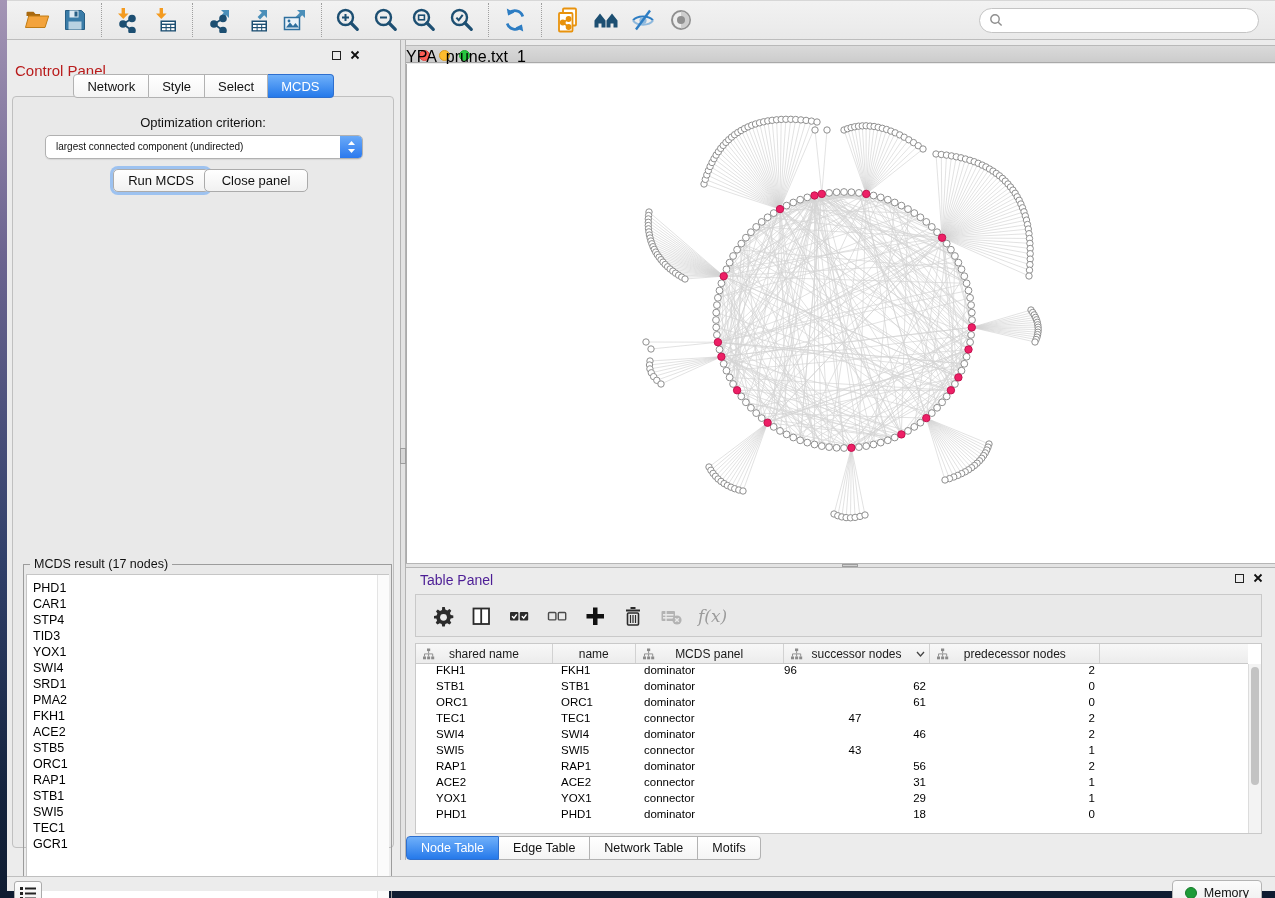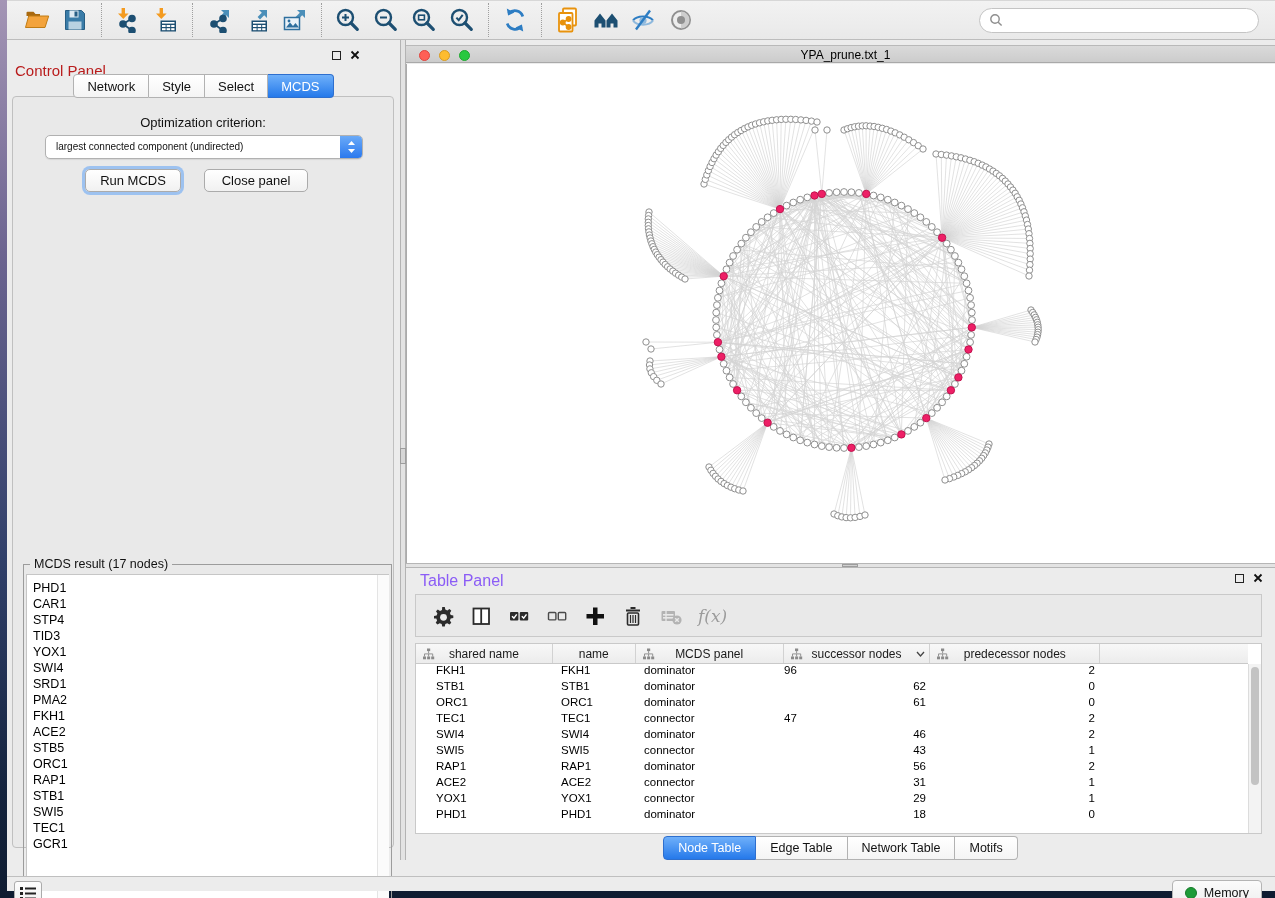--- a/index.html
+++ b/index.html
@@ -27,59 +27,59 @@
   .seg{display:flex}
   .seg .sg{background:linear-gradient(#ffffff,#f4f4f4);border:1px solid #b2b2b2;border-left:none;padding:4px 13px 3px;font-size:13px;color:#111;line-height:15px;cursor:default}
   .seg .sg:first-child{border-left:1px solid #b2b2b2;border-radius:4px 0 0 4px}
   .seg .sg:last-child{border-radius:0 4px 4px 0}
   .seg .sg.sel{background:linear-gradient(#6fb0fa,#2579ea);color:#fff;border-color:#2e6fce}
   .cp-content{position:absolute;left:5px;top:96px;width:382px;height:752px;background:#e9e9e9;border:1px solid #c0c0c0;border-radius:4px}
   .opt-label{position:absolute;left:0;top:18px;width:100%;text-align:center;font-size:13px;color:#111}
   .dropdown{position:absolute;left:32px;top:38px;width:318px;height:24px;background:#fff;border:1px solid #b1b1b1;border-radius:5px;font-size:10px;color:#111;line-height:22px;padding-left:10px;box-shadow:0 1px 1px rgba(0,0,0,.08)}
   .dd-cap{position:absolute;right:0px;top:0px;width:22px;height:22px;border-radius:0 4px 4px 0;background:linear-gradient(#6aaaf8,#2b79ee);display:flex;align-items:center;justify-content:center}
   .btn{position:absolute;height:23px;background:linear-gradient(#ffffff,#f1f1f1);border:1px solid #ababab;border-radius:5px;font-size:13px;color:#111;text-align:center;line-height:21px}
-  .btn-run{left:72px;top:72px;width:96px;box-shadow:0 0 0 3px rgba(106,168,245,.6)}
+  .btn-run{left:100px;top:72px;width:96px;box-shadow:0 0 0 3px rgba(106,168,245,.6)}
   .btn-close{left:191px;top:72px;width:104px}
   .groupbox{position:absolute;left:10px;top:467px;width:369px;height:372px;border:1px solid #9c9c9c}
   .gb-label{position:absolute;top:-8px;left:6px;background:#e9e9e9;padding:0 4px;font-size:12.5px;color:#111}
   .mcds-list{position:absolute;left:2px;top:9px;right:2px;bottom:2px;background:#fff;border:1px solid #c6c6c6;overflow:hidden;font-size:12.5px;line-height:16px;padding:5px 0 0 6px;color:#000}
   .list-scroll{position:absolute;right:0;top:0;bottom:0;width:12px;background:#fbfbfb;border-left:1px solid #e4e4e4}
   .mcds-item{height:16px}
 
   
   .vsplit{position:absolute;left:393px;top:40px;width:6px;height:820px;background:#e3e3e3;border-left:1px solid #b3b3b3;border-right:1px solid #b3b3b3}
   .vhandle{position:absolute;left:-1px;top:408px;width:6px;height:16px;background:#d6d6d6;border:1px solid #9d9d9d}
   .hsplit{position:absolute;left:399px;top:563px;right:0;height:5px;background:#e3e3e3;border-top:1px solid #b6b6b6;border-bottom:1px solid #b6b6b6}
   .hhandle{position:absolute;left:436px;top:0px;width:16px;height:3px;background:#cfcfcf;border:1px solid #9d9d9d}
 
   
   .net-title{position:absolute;left:399px;top:45px;right:0;height:18px;background:linear-gradient(#dadada,#cccccc);border-top:1px solid #b9b9b9;border-bottom:1px solid #a9a9a9}
   .tl{position:absolute;top:3.5px;width:11px;height:11px;border-radius:50%}
-  .net-name{position:absolute;left:10px;right:0;top:2px;text-align:center;font-size:12px;color:#000}
+  .net-name{position:absolute;left:0;right:0;top:2px;font-size:16px;color:#000}
   .net-canvas{position:absolute;left:399px;top:64px;width:869px;height:499px;background:#fff;border-left:1px solid #ababab}
 
   
   .tp-titlebar{position:absolute;left:399px;top:568px;right:0;height:24px}
-  .tp-title{position:absolute;left:14px;top:4px;font-size:16px;color:#8b5cf6}
+  .tp-title{position:absolute;left:14px;top:4px;font-size:14px;color:#4c1d95}
   .tp-btns{right:12px;top:5px}
   .tp-toolbar{position:absolute;left:408px;top:594px;width:847px;height:43px;background:#e9e9e9;border:1px solid #c9c9c9;display:flex;align-items:center;gap:16px;padding-left:16px}
   .tp-icon{width:22px;height:22px;display:block}
   .fx{font-family:"DejaVu Serif",serif;font-style:italic;font-size:17px;color:#9b9b9b}
   .table-wrap{position:absolute;left:408px;top:643px;width:847px;height:191px;background:#fff;border:1px solid #c9c9c9}
   .thead{position:absolute;left:0;top:0;right:13px;height:20px;background:linear-gradient(#f8f8f8,#ececec);border-bottom:1px solid #c9c9c9;display:flex;font-size:12px;color:#1a1a1a}
   .th{position:relative;border-right:1px solid #d2d2d2;display:flex;align-items:center;justify-content:center}
   .th .lbl{width:100%;text-align:center}
   .th .tree{position:absolute;left:6px;top:4px}
   .th .chev{position:absolute;right:4px;top:7px}
   .tbody{position:absolute;left:0;top:20px;right:13px;bottom:0;background:#fff;overflow:hidden}
   .trow{display:flex;height:16px;font-size:11.5px;color:#000}
   .td{overflow:hidden;white-space:nowrap}
   .tscroll{position:absolute;right:0;top:20px;bottom:0;width:13px;background:#f3f3f3;border-left:1px solid #dcdcdc}
   .tthumb{position:absolute;left:2px;top:3px;width:8px;height:118px;background:#c3c3c3;border-radius:4px}
-  .bt-row{position:absolute;left:399px;right:0;top:836px;display:flex;justify-content:center}
+  .bt-row{position:absolute;left:399px;right:0;top:836px;display:flex;justify-content:flex-start}
   .bt-row .sg{font-size:12.5px;padding:4px 14px 3px}
 
   
   .statusbar{position:absolute;left:0;right:0;bottom:0;height:15px;background:#ececec;border-top:1px solid #bfbfbf}
   .list-btn{position:absolute;left:7px;top:4px;width:28px;height:23px;background:linear-gradient(#fdfdfd,#f0f0f0);border:1px solid #ababab;border-radius:3px;display:flex;align-items:center;justify-content:center}
   .mem-btn{position:absolute;right:13px;top:3px;height:25px;background:linear-gradient(#fbfbfb,#efefef);border:1px solid #b4b4b4;border-radius:4px;display:flex;align-items:center;gap:7px;padding:0 12px;font-size:12.5px;color:#111}
   .mem-dot{width:12px;height:12px;border-radius:50%;background:#1e9b38;border:1px solid #157a29}
 </style>
 </head>
 <body>
@@ -1199,35 +1199,35 @@
           <div class="td" style="width:137px;padding-left:20px">ORC1</div>
           <div class="td" style="width:83px;padding-left:8px">ORC1</div>
           <div class="td" style="width:148px;padding-left:8px">dominator</div>
           <div class="td" style="width:147px;text-align:right;padding-right:5px">61</div>
           <div class="td" style="width:170px;text-align:right;padding-right:6px">0</div>
         </div>
         <div class="trow">
           <div class="td" style="width:137px;padding-left:20px">TEC1</div>
           <div class="td" style="width:83px;padding-left:8px">TEC1</div>
           <div class="td" style="width:148px;padding-left:8px">connector</div>
-          <div class="td" style="width:147px;text-align:left;padding-right:5px">47</div>
+          <div class="td" style="width:147px;text-align:center;padding-right:5px">47</div>
           <div class="td" style="width:170px;text-align:right;padding-right:6px">2</div>
         </div>
         <div class="trow">
           <div class="td" style="width:137px;padding-left:20px">SWI4</div>
           <div class="td" style="width:83px;padding-left:8px">SWI4</div>
           <div class="td" style="width:148px;padding-left:8px">dominator</div>
           <div class="td" style="width:147px;text-align:right;padding-right:5px">46</div>
           <div class="td" style="width:170px;text-align:right;padding-right:6px">2</div>
         </div>
         <div class="trow">
           <div class="td" style="width:137px;padding-left:20px">SWI5</div>
           <div class="td" style="width:83px;padding-left:8px">SWI5</div>
           <div class="td" style="width:148px;padding-left:8px">connector</div>
-          <div class="td" style="width:147px;text-align:right;padding-right:5px">43</div>
+          <div class="td" style="width:147px;text-align:center;padding-right:5px">43</div>
           <div class="td" style="width:170px;text-align:right;padding-right:6px">1</div>
         </div>
         <div class="trow">
           <div class="td" style="width:137px;padding-left:20px">RAP1</div>
           <div class="td" style="width:83px;padding-left:8px">RAP1</div>
           <div class="td" style="width:148px;padding-left:8px">dominator</div>
           <div class="td" style="width:147px;text-align:right;padding-right:5px">56</div>
           <div class="td" style="width:170px;text-align:right;padding-right:6px">2</div>
         </div>
         <div class="trow">

